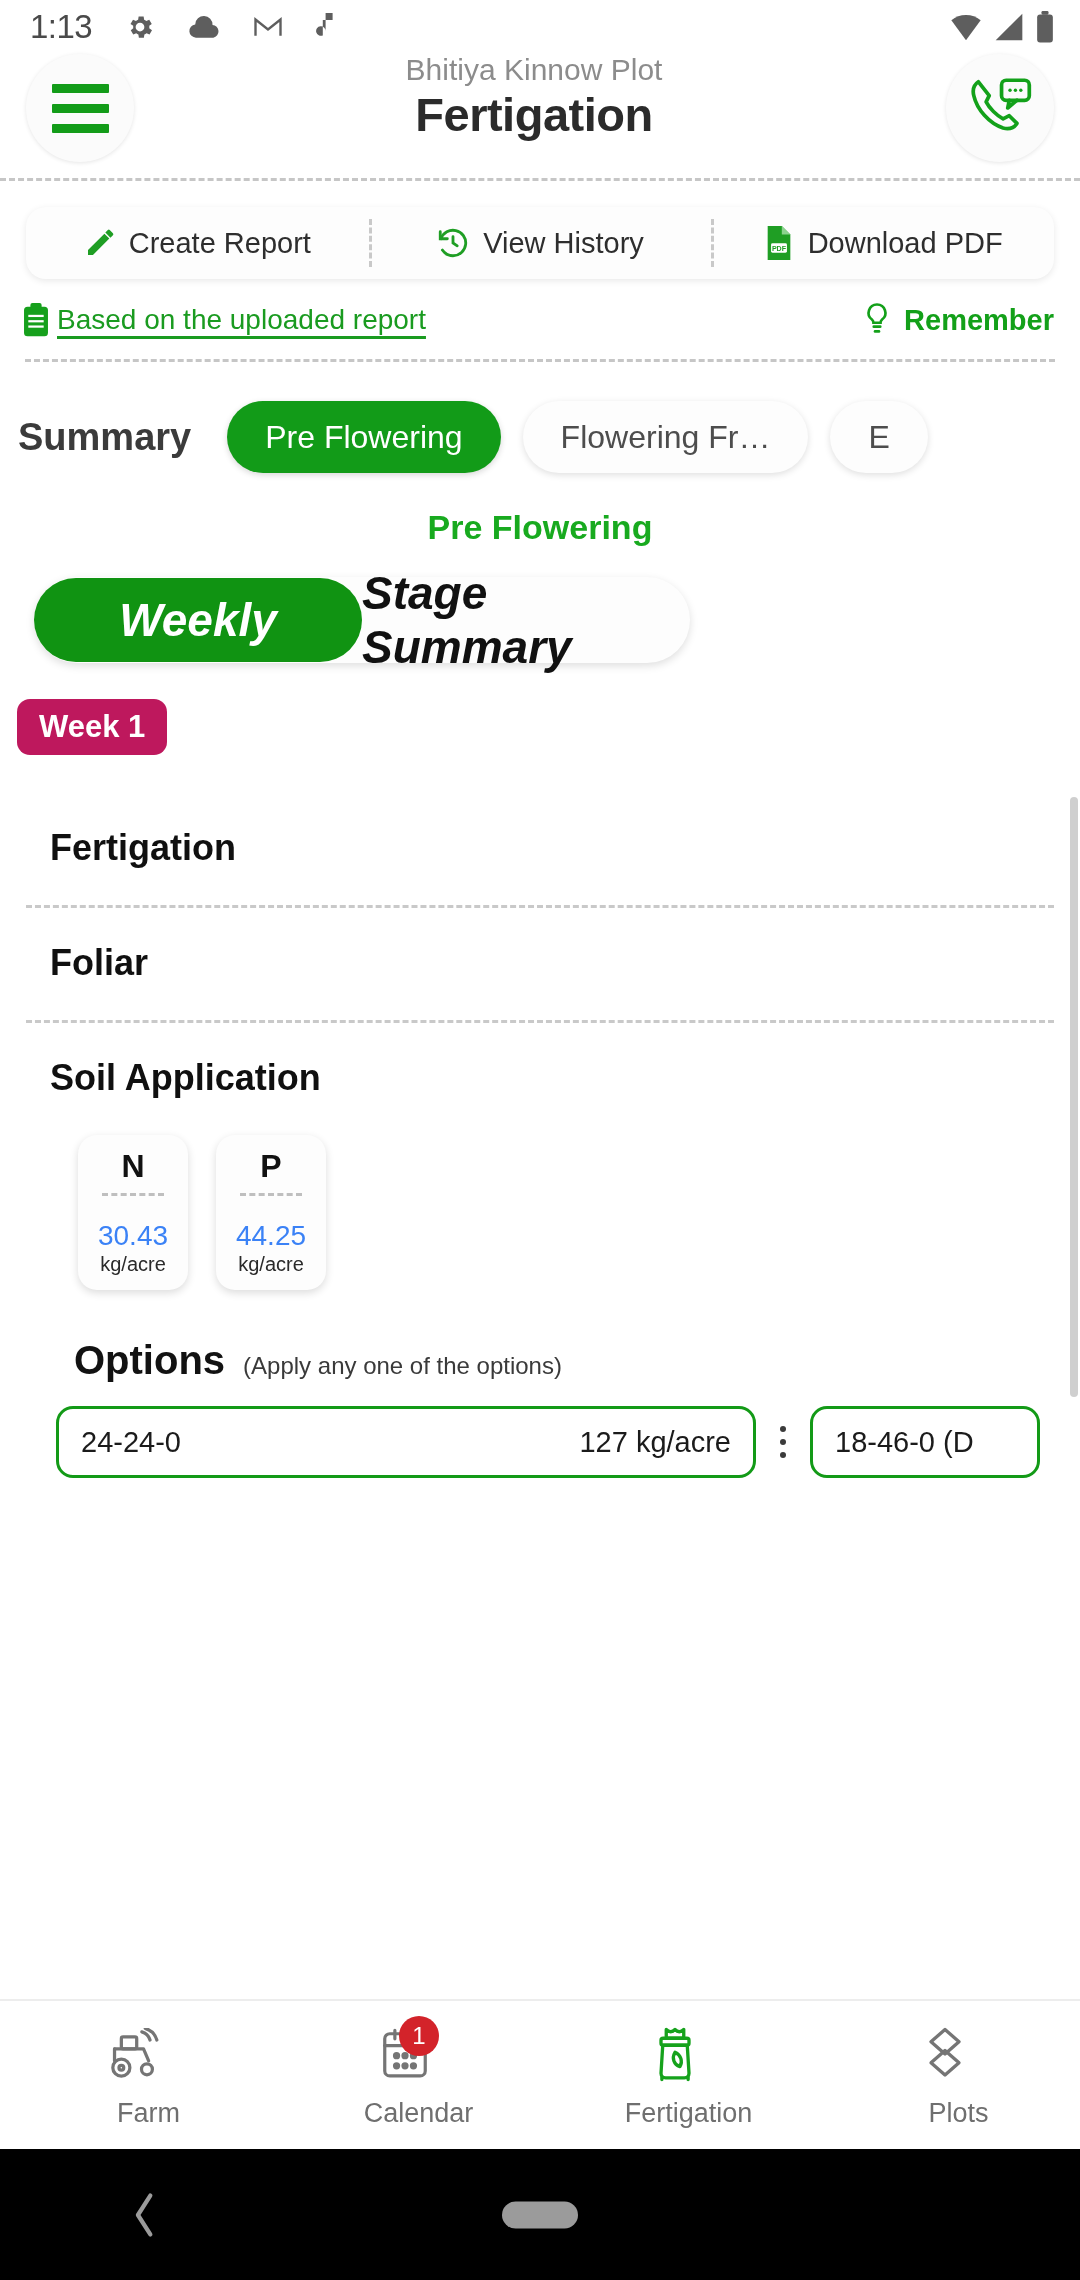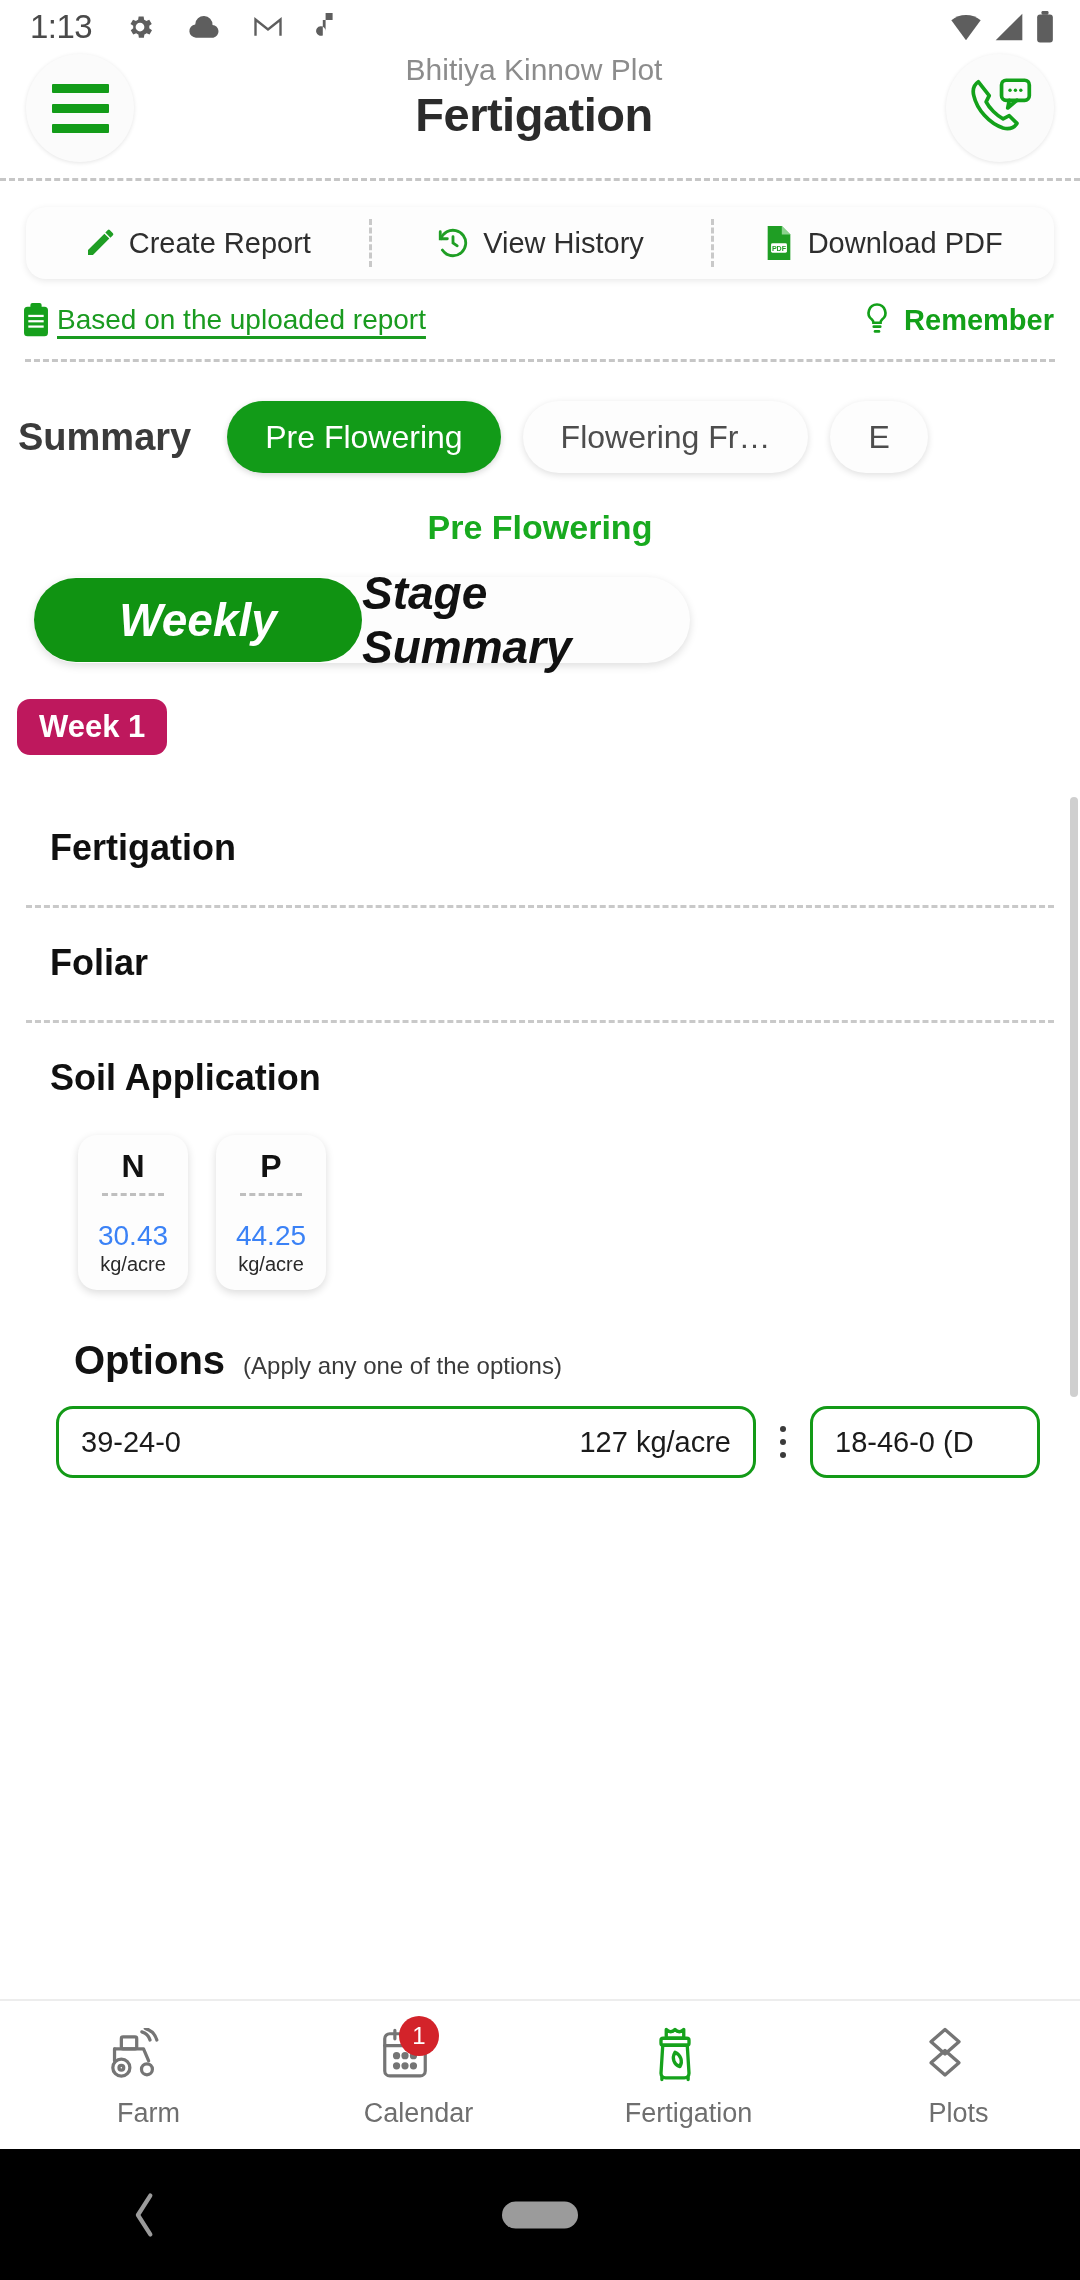--- a/index.html
+++ b/index.html
@@ -400,21 +400,21 @@
     </div>
   </div>
 
   <div id="options-head">
     <span id="options-title">Options</span>
     <span id="options-hint">(Apply any one of the options)</span>
   </div>
 
   <div id="options-row">
     <div class="option-pill p1">
-      <span class="opt-name">39-24-0</span>
+      <span class="opt-name">24-24-0</span>
       <span class="opt-qty">127 kg/acre</span>
     </div>
     <div id="option-kebab">
       <span></span>
       <span></span>
       <span></span>
     </div>
     <div class="option-pill p2">
       <span class="opt-name">18-46-0 (D</span>
     </div>

